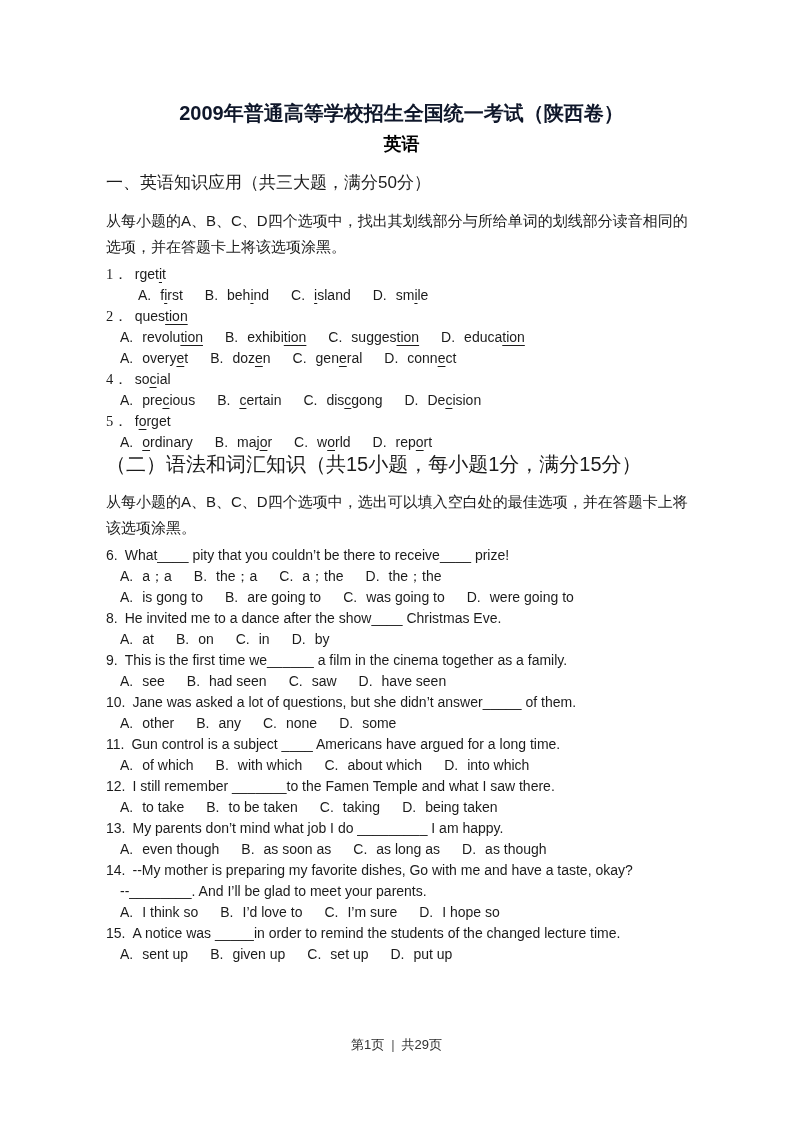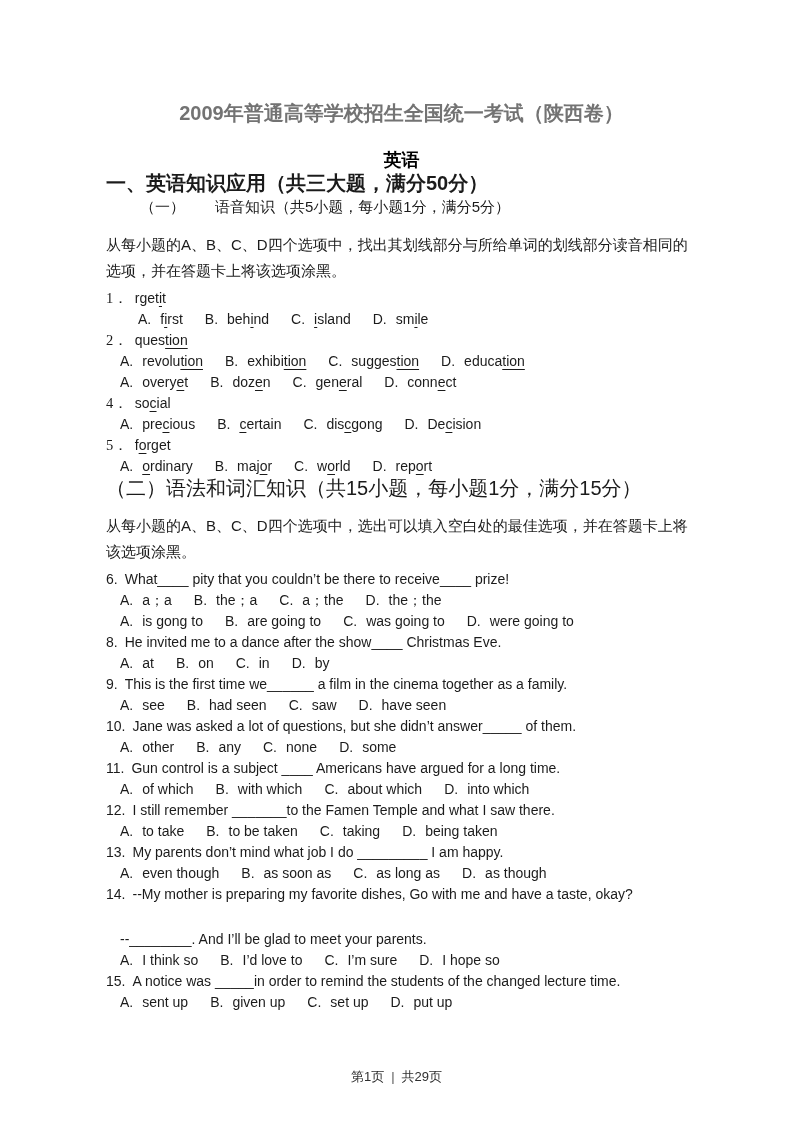--- a/index.html
+++ b/index.html
@@ -1,47 +1,46 @@
 <!DOCTYPE html>
 <html><head>
 <meta charset="utf-8">
 <style>
   html,body{margin:0;padding:0;background:#ffffff;}
   .page{position:relative;width:793px;height:1122px;background:#fff;box-sizing:border-box;
         padding:100px 96px 0 106px;font-family:"Liberation Sans","DejaVu Sans",sans-serif;
         color:#1b1b1b;overflow:hidden;}
-  .doc-title{font-size:20px;font-weight:bold;text-align:center;line-height:26px;color:#737373;}
-  .doc-subtitle{font-size:18px;font-weight:bold;text-align:center;line-height:24px;margin-top:22px;color:#000;}
-  .h1{font-size:20px;line-height:22px;font-weight:bold;}
+  .doc-title{font-size:20px;font-weight:bold;text-align:center;line-height:26px;color:#0f172a;}
+  .doc-subtitle{font-size:18px;font-weight:bold;text-align:center;line-height:24px;margin-top:6px;color:#000;}
+  .h1{font-size:17px;line-height:22px;margin-top:16px;}
   .h2{font-size:15px;line-height:22px;margin-top:2px;padding-left:34px;}
   .h2b{font-size:20px;line-height:22px;}
   .para{font-size:15px;line-height:26px;margin-top:14px;width:592px;}
   .qlist{margin-top:4px;}
   .q{font-size:14px;}
   .stem-line{line-height:21px;white-space:nowrap;}
-  .stem2-line{line-height:21px;white-space:nowrap;padding-left:14px;margin-top:24px;}
+  .stem2-line{line-height:21px;white-space:nowrap;padding-left:14px;}
   .qnum{margin-right:7px;}
   .q.phon .qnum{font-family:"Liberation Serif","DejaVu Serif",serif;font-size:14.5px;}
   .opts{display:flex;column-gap:22px;line-height:21px;padding-left:14px;white-space:nowrap;}
   .opts.deep{padding-left:32px;}
   .opt{display:inline-flex;column-gap:9px;}
   .ul{text-decoration:underline;text-decoration-thickness:1px;text-underline-offset:2.5px;}
-  .footer{position:absolute;left:0;top:1036px;width:100%;text-align:center;font-size:13px;color:#2f2f2f;margin-top:32px;}
+  .footer{position:absolute;left:0;top:1036px;width:100%;text-align:center;font-size:13px;color:#2f2f2f;}
   .footer .sep{margin:0 7px;color:#555;}
 </style>
 </head>
 <body>
 
 <div class="page">
 
   <div class="doc-title">2009年普通高等学校招生全国统一考试（陕西卷）</div>
   <div class="doc-subtitle">英语</div>
 
   <div class="h1">一、英语知识应用（共三大题，满分50分）</div>
-  <div class="h2">（一）　　语音知识（共5小题，每小题1分，满分5分）</div>
 
   <div class="para">从每小题的A、B、C、D四个选项中，找出其划线部分与所给单词的划线部分读音相同的选项，并在答题卡上将该选项涂黑。</div>
 
   <div class="qlist">
 
     <div class="q phon">
       <div class="stem-line"><span class="qnum">1．</span><span><span>rget</span><span class="ul">i</span><span>t</span></span></div>
       <div class="opts deep">
         <span class="opt">
             <span>A.</span>

